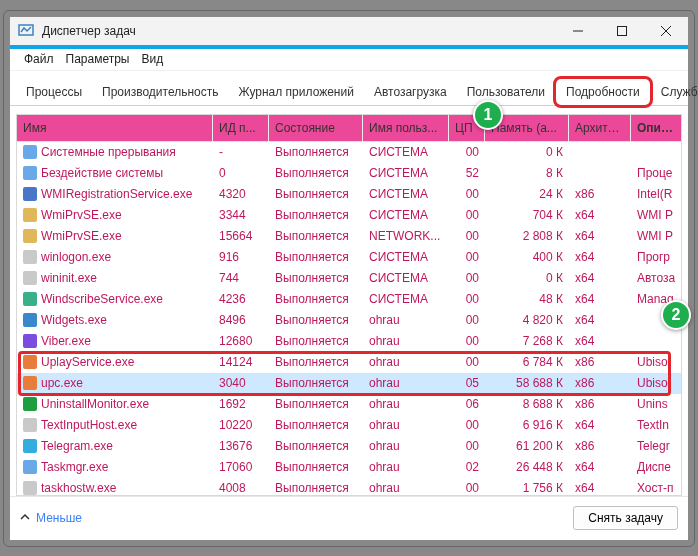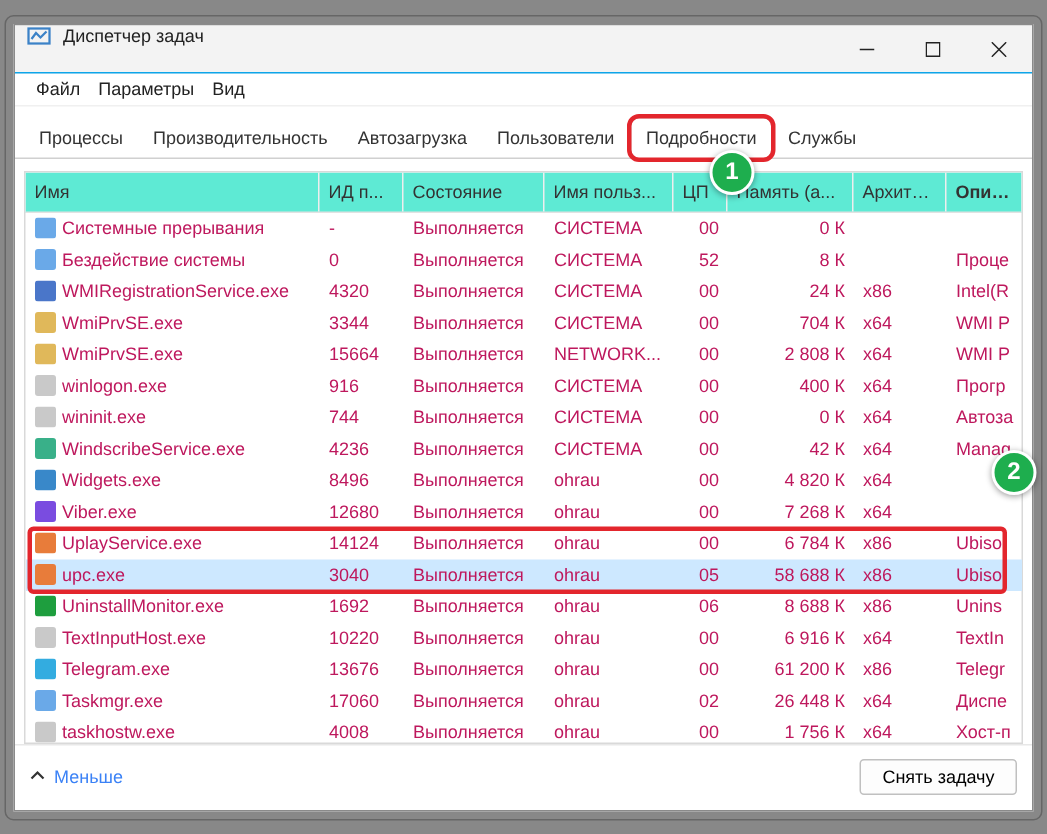--- a/index.html
+++ b/index.html
@@ -1,37 +1,37 @@
 <!DOCTYPE html>
 <html><head>
 <meta charset="utf-8">
 <style>
 * { box-sizing: border-box; margin: 0; padding: 0; font-family: "Segoe UI", Tahoma, sans-serif; }
 body { background: #888; display: flex; align-items: center; justify-content: center; width: 698px; height: 556px; }
 .wrap { position: relative; }
 .window { width: 680px; height: 525px; background: #fff; border: 1px solid #8a8a8a; display: flex; flex-direction: column; }
 .outline { position: absolute; top: -6px; left: -6px; right: -6px; bottom: -6px; border: 1px solid rgba(0,0,0,0.25); border-radius: 6px; pointer-events: none; }
 
-.titlebar { height: 32px; background: #f3f3f3; display: flex; padding: 0 0 0 8px; border-bottom: 1px solid #0ea5e9; }
+.titlebar { height: 32px; background: #f3f3f3; display: flex; align-items: center; padding: 0 0 0 8px; border-bottom: 4px solid #0ea5e9; }
 .titlebar .icon { width: 16px; height: 16px; margin-right: 8px; }
 .titlebar .title { font-size: 12px; color: #222; flex: 1; }
 .wbtn { width: 44px; height: 32px; display: flex; align-items: center; justify-content: center; color: #222; font-size: 11px; }
 .wbtn svg { width: 10px; height: 10px; }
 
 .menubar { height: 22px; display: flex; align-items: center; padding: 0 8px; font-size: 12px; gap: 0; border-bottom: 1px solid #f0f0f0;}
 .menubar span { padding: 0 6px; color: #222; }
 
 .tabs { display: flex; align-items: flex-end; padding: 6px 6px 0 6px; font-size: 12px; color: #333; border-bottom: 1px solid #d0d0d0; }
 .tab { padding: 6px 10px 6px 10px; white-space: nowrap; }
 .tab.active { border: 1px solid #d0d0d0; border-bottom: 1px solid #fff; border-radius: 3px 3px 0 0; position: relative; top: 1px; background: #fff; }
 .tab.hl { outline: 3px solid #e3262d; outline-offset: -1px; border-radius: 6px; }
 
 .content { flex: 1; padding: 8px 6px 0 6px; overflow: hidden; display: flex; flex-direction: column;}
 .table-wrap { border: 1px solid #d9d9d9; flex: 1; overflow: hidden; display: flex; flex-direction: column;}
-.thead { display: flex; background: #5eead4; border-bottom: 1px solid #e2e2e2; font-size: 12px; color: #333; }
+.thead { display: flex; background: #ec4899; border-bottom: 1px solid #e2e2e2; font-size: 12px; color: #333; }
 .th { padding: 6px 6px; border-right: 1px solid #eee; overflow: hidden; white-space: nowrap; text-overflow: ellipsis;}
 .th:last-child { border-right: none; font-weight: bold; }
 .tbody { flex: 1; overflow-y: auto; overflow-x: hidden; font-size: 12px; color: #be185d; position: relative;}
 .row { display: flex; height: 21px; align-items: center; }
 .cell { padding: 0 6px; overflow: hidden; white-space: nowrap; text-overflow: ellipsis; display: flex; align-items: center; gap: 4px;}
 .num { justify-content: flex-end; }
 .c0 { width: 196px; } .c1 { width: 56px; } .c2 { width: 94px; } .c3 { width: 86px; } .c4 { width: 36px; } .c5 { width: 84px; } .c6 { width: 62px; } .c7 { width: 50px; }
 
 .row.sel { background: #cde8ff; }
 .hlbox { position: absolute; left: 1px; right: 10px; border: 3px solid #e3262d; border-radius: 4px; pointer-events: none; z-index: 5;}
@@ -85,20 +85,21 @@
 
   <div class="menubar">
     <span>Файл</span>
     <span>Параметры</span>
     <span>Вид</span>
   </div>
 
   <div class="tabs">
     <div class="tab">Процессы</div>
     <div class="tab">Производительность</div>
+    <div class="tab">Журнал приложений</div>
     <div class="tab">Автозагрузка</div>
     <div class="tab">Пользователи</div>
     <div class="tab active hl">Подробности</div>
     <div class="tab">Службы</div>
   </div>
 
   <div class="content">
     <div class="table-wrap">
       <div class="thead">
         <div class="th c0">Имя</div>
@@ -205,21 +206,21 @@
             </div>
             <div class="row">
               <div class="cell c0">
                 <span class="ficon" style="background:#39b089"></span>
                 <span>WindscribeService.exe</span>
               </div>
               <div class="cell c1">4236</div>
               <div class="cell c2">Выполняется</div>
               <div class="cell c3">СИСТЕМА</div>
               <div class="cell c4 num">00</div>
-              <div class="cell c5 num">42 К</div>
+              <div class="cell c5 num">48 К</div>
               <div class="cell c6">x64</div>
               <div class="cell c7">Manag</div>
             </div>
             <div class="row">
               <div class="cell c0">
                 <span class="ficon" style="background:#3988c9"></span>
                 <span>Widgets.exe</span>
               </div>
               <div class="cell c1">8496</div>
               <div class="cell c2">Выполняется</div>

